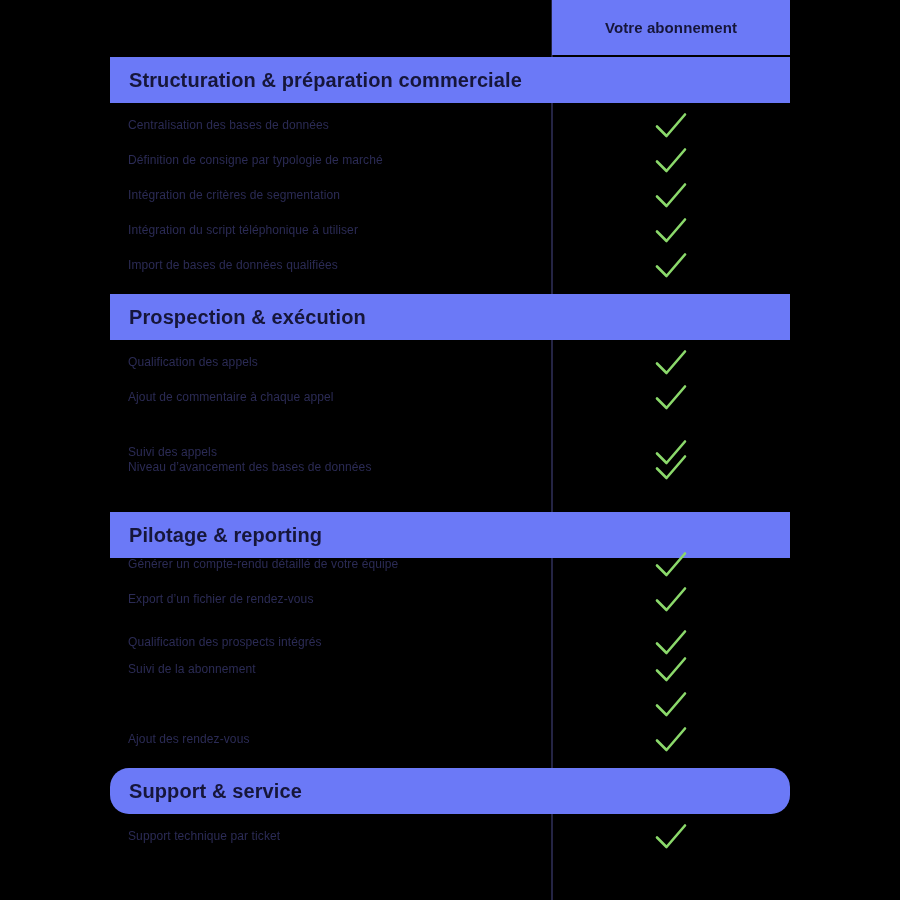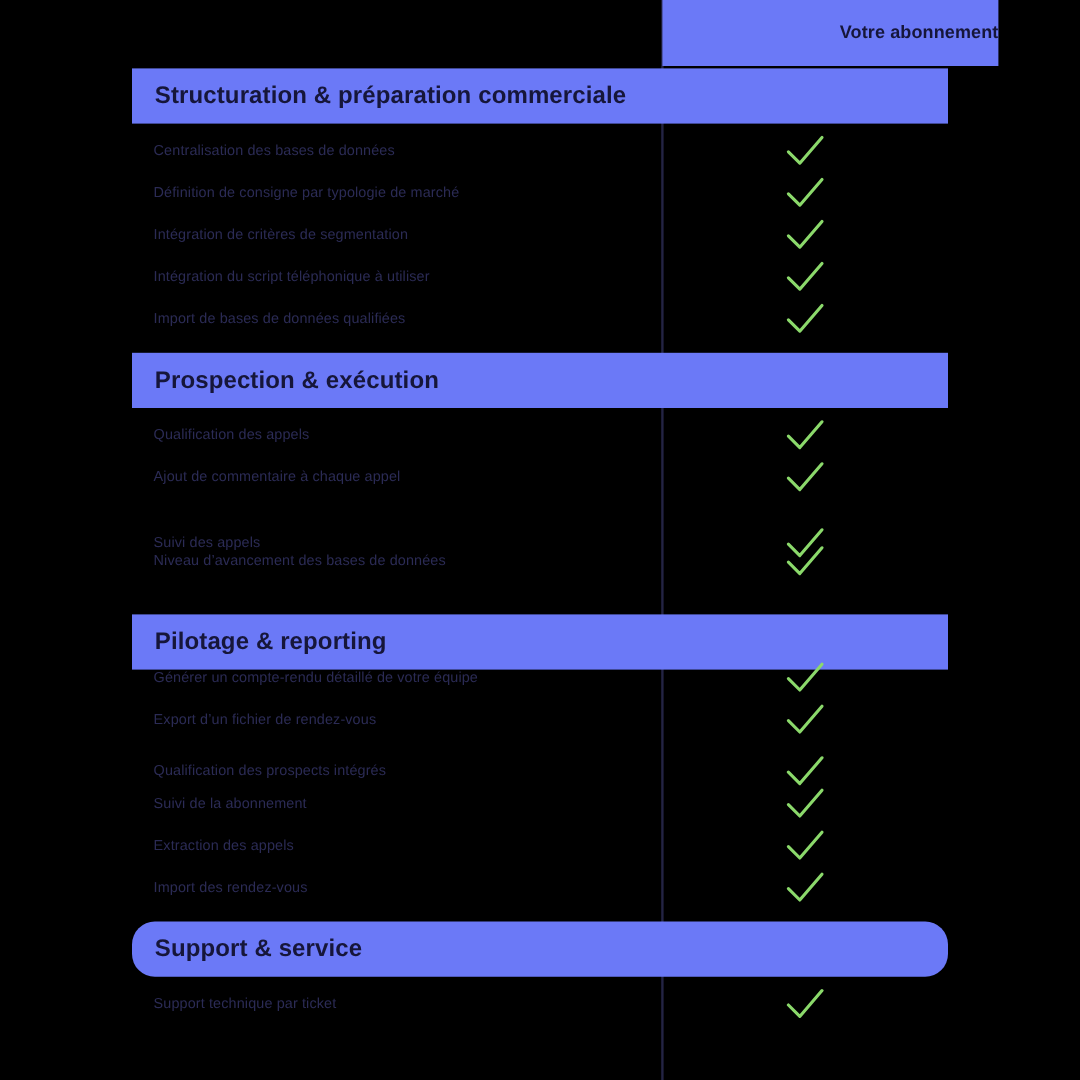--- a/index.html
+++ b/index.html
@@ -12,23 +12,23 @@
   #table{position:relative;width:900px;height:900px;}
 
   
   .v-divider{
     position:absolute;left:551px;top:0;width:2px;height:900px;
     background:#242444;
   }
 
   
   .plan-header{
-    position:absolute;left:552px;top:0;width:280px;height:55px;
+    position:absolute;left:552px;top:0;width:238px;height:55px;
     background:#6B79F7;
-    display:flex;align-items:center;justify-content:flex-end;
+    display:flex;align-items:center;justify-content:center;
     box-sizing:border-box;
   }
   .plan-header-label{
     font-size:15px;font-weight:bold;color:#16163a;letter-spacing:.1px;
   }
 
   
   .section-head{
     position:absolute;left:110px;width:680px;height:46px;
     background:#6B79F7;
@@ -200,31 +200,30 @@
       <div class="feature-label">Suivi de la abonnement</div>
       <div class="check-cell">
         <span>
           <svg width="40" height="32" viewBox="0 0 40 32" aria-hidden="true">
             <path d="M6 17.5 L15.5 27 L34 5.5" fill="none" stroke="#8BD96B" stroke-width="2.6" stroke-linecap="round" stroke-linejoin="round"></path>
           </svg>
         </span>
       </div>
     </div>
     <div class="feature-row" style="top: 686px;">
-      <div class="feature-label">Extraction des appels</div>
       <div class="check-cell">
         <span>
           <svg width="40" height="32" viewBox="0 0 40 32" aria-hidden="true">
             <path d="M6 17.5 L15.5 27 L34 5.5" fill="none" stroke="#8BD96B" stroke-width="2.6" stroke-linecap="round" stroke-linejoin="round"></path>
           </svg>
         </span>
       </div>
     </div>
     <div class="feature-row" style="top: 721px;">
-      <div class="feature-label">Import des rendez-vous</div>
+      <div class="feature-label">Ajout des rendez-vous</div>
       <div class="check-cell">
         <span>
           <svg width="40" height="32" viewBox="0 0 40 32" aria-hidden="true">
             <path d="M6 17.5 L15.5 27 L34 5.5" fill="none" stroke="#8BD96B" stroke-width="2.6" stroke-linecap="round" stroke-linejoin="round"></path>
           </svg>
         </span>
       </div>
     </div>
     <div class="section-head" style="top: 768px; border-radius: 19px;">
       <span class="section-head-label">Support &amp; service</span>

